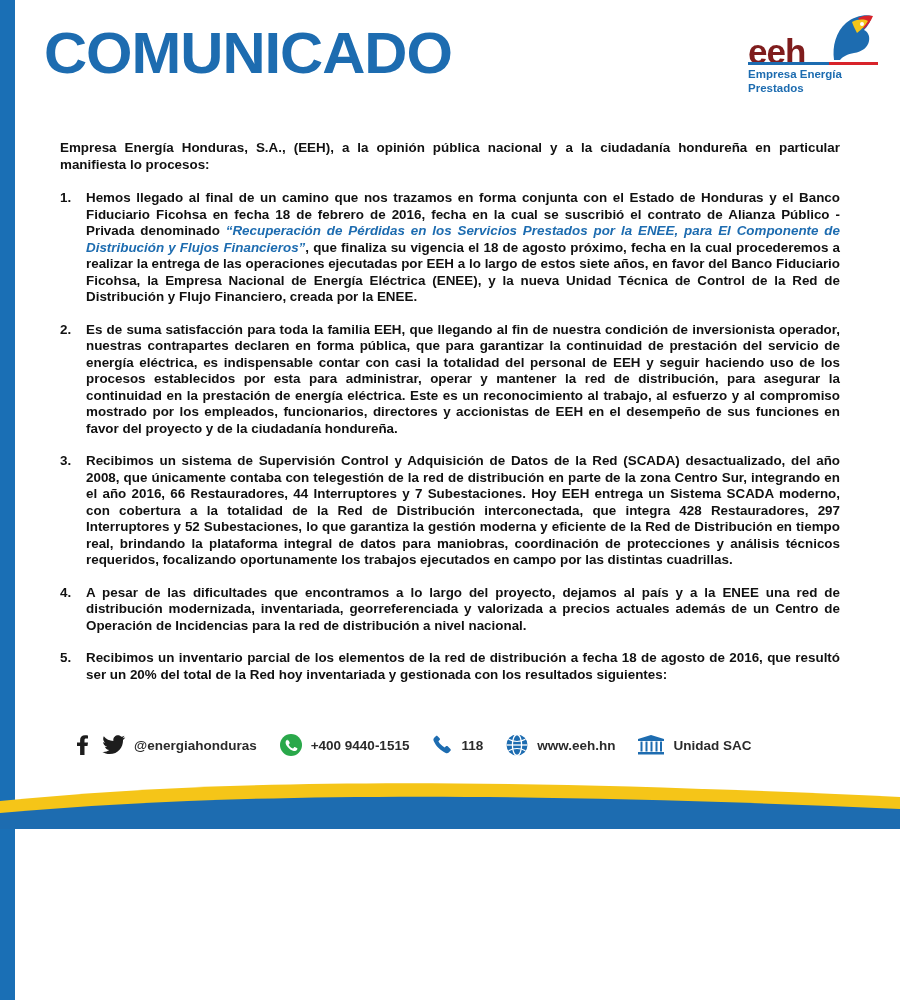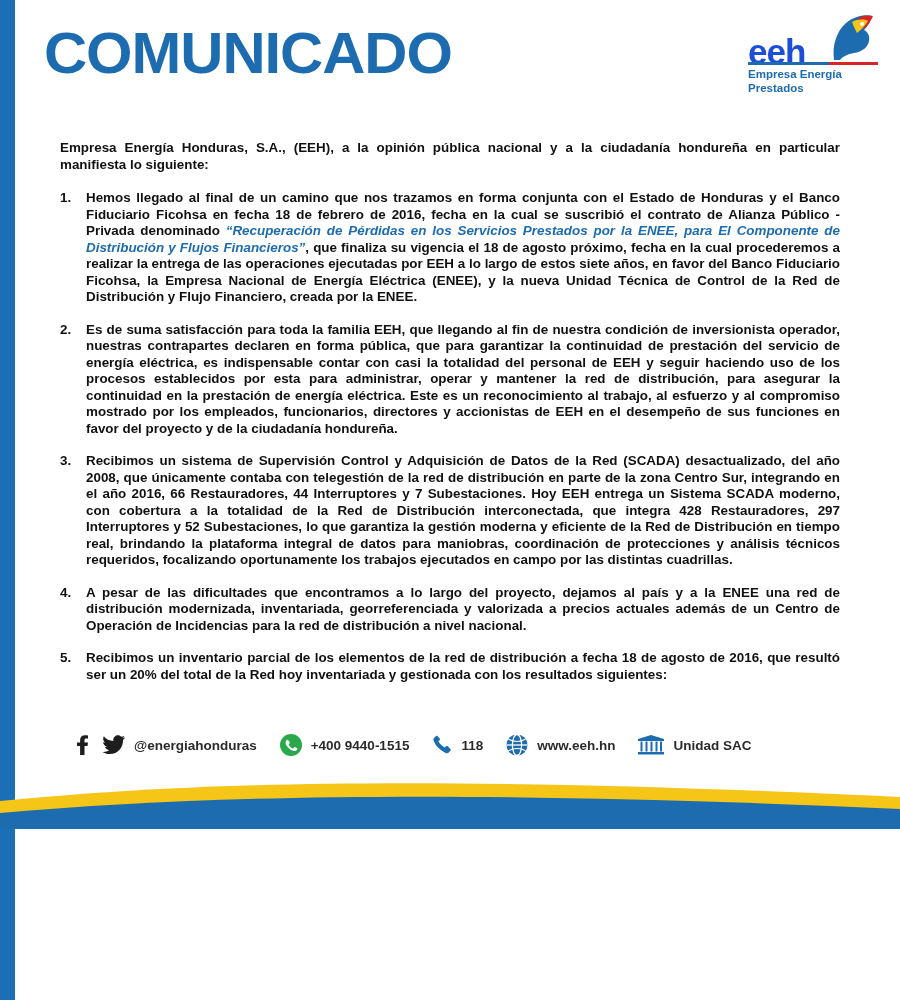--- a/index.html
+++ b/index.html
@@ -69,21 +69,21 @@
     top: 12px;
     width: 130px;
     height: 88px;
   }
   .logo-eeh {
     position: absolute;
     left: 0;
     top: 22px;
     font-size: 35px;
     font-weight: bold;
-    color: #1d4ed8;
+    color: #7f1d1d;
     line-height: 35px;
     letter-spacing: -1px;
   }
   .logo-sub1 {
     position: absolute;
     left: 0;
     top: 56px;
     font-size: 11.5px;
     font-weight: bold;
     color: #1d6cb0;
@@ -218,21 +218,21 @@
         </svg>
       </div>
       <div class="logo-eeh">eeh</div>
       <div class="logo-underline"></div>
       <div class="logo-sub1">Empresa Energía</div>
       <div class="logo-sub2">Prestados</div>
     </div>
   </div>
 
   <div class="content">
-    <div class="intro">Empresa Energía Honduras, S.A., (EEH), a la opinión pública nacional y a la ciudadanía hondureña en particular manifiesta lo siguiente:</div>
+    <div class="intro">Empresa Energía Honduras, S.A., (EEH), a la opinión pública nacional y a la ciudadanía hondureña en particular manifiesta lo procesos:</div>
     <div id="items-container">
         <div class="item">
           <div class="item-num">1.</div>
           <div class="item-text"><span>Hemos llegado al final de un camino que nos trazamos en forma conjunta con el Estado de Honduras y el Banco Fiduciario Ficohsa en fecha 18 de febrero de 2016, fecha en la cual se suscribió el contrato de Alianza Público - Privada denominado </span><span class="it" style="color: rgb(29, 108, 176); font-weight: bold;">“Recuperación de Pérdidas en los Servicios Prestados por la ENEE, para El Componente de Distribución y Flujos Financieros”</span><span>, que finaliza su vigencia el 18 de agosto próximo, fecha en la cual procederemos a realizar la entrega de las operaciones ejecutadas por EEH a lo largo de estos siete años, en favor del Banco Fiduciario Ficohsa, la Empresa Nacional de Energía Eléctrica (ENEE), y la nueva Unidad Técnica de Control de la Red de Distribución y Flujo Financiero, creada por la ENEE.</span></div>
         </div>
         <div class="item">
           <div class="item-num">2.</div>
           <div class="item-text"><span>Es de suma satisfacción para toda la familia EEH, que llegando al fin de nuestra condición de inversionista operador, nuestras contrapartes declaren en forma pública, que para garantizar la continuidad de prestación del servicio de energía eléctrica, es indispensable contar con casi la totalidad del personal de EEH y seguir haciendo uso de los procesos establecidos por esta para administrar, operar y mantener la red de distribución, para asegurar la continuidad en la prestación de energía eléctrica. Este es un reconocimiento al trabajo, al esfuerzo y al compromiso mostrado por los empleados, funcionarios, directores y accionistas de EEH en el desempeño de sus funciones en favor del proyecto y de la ciudadanía hondureña.</span></div>
         </div>
         <div class="item">

